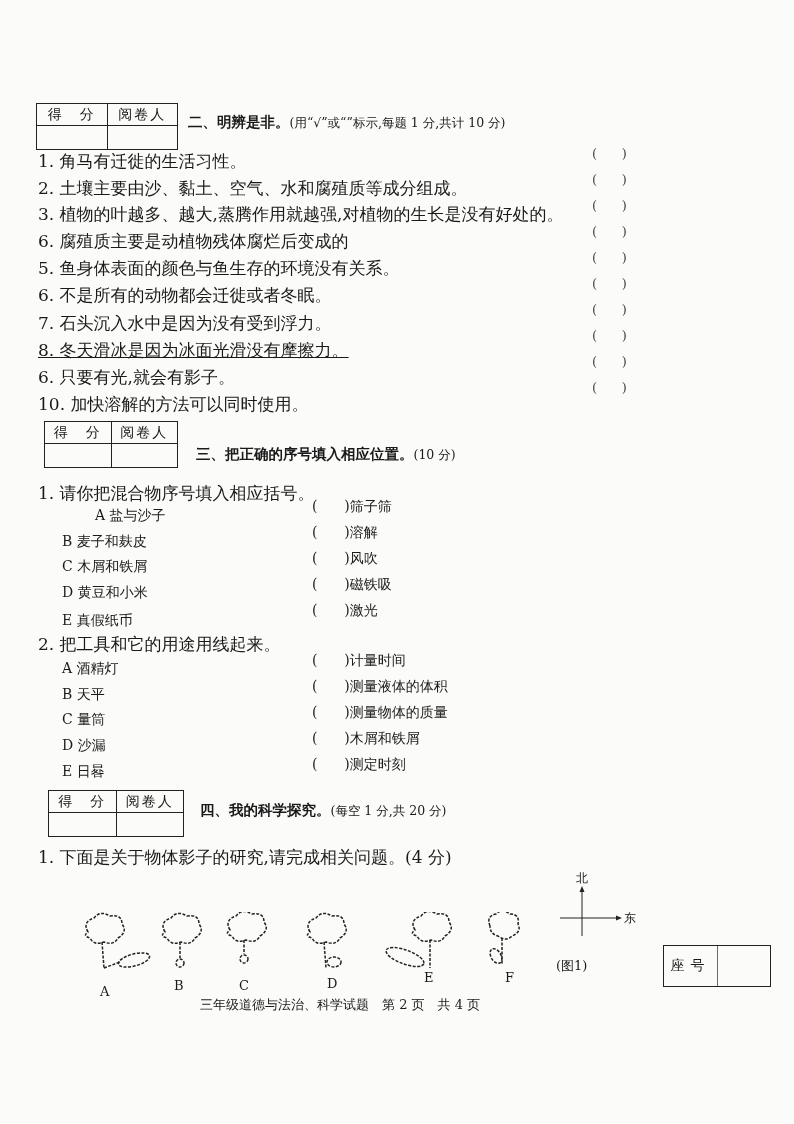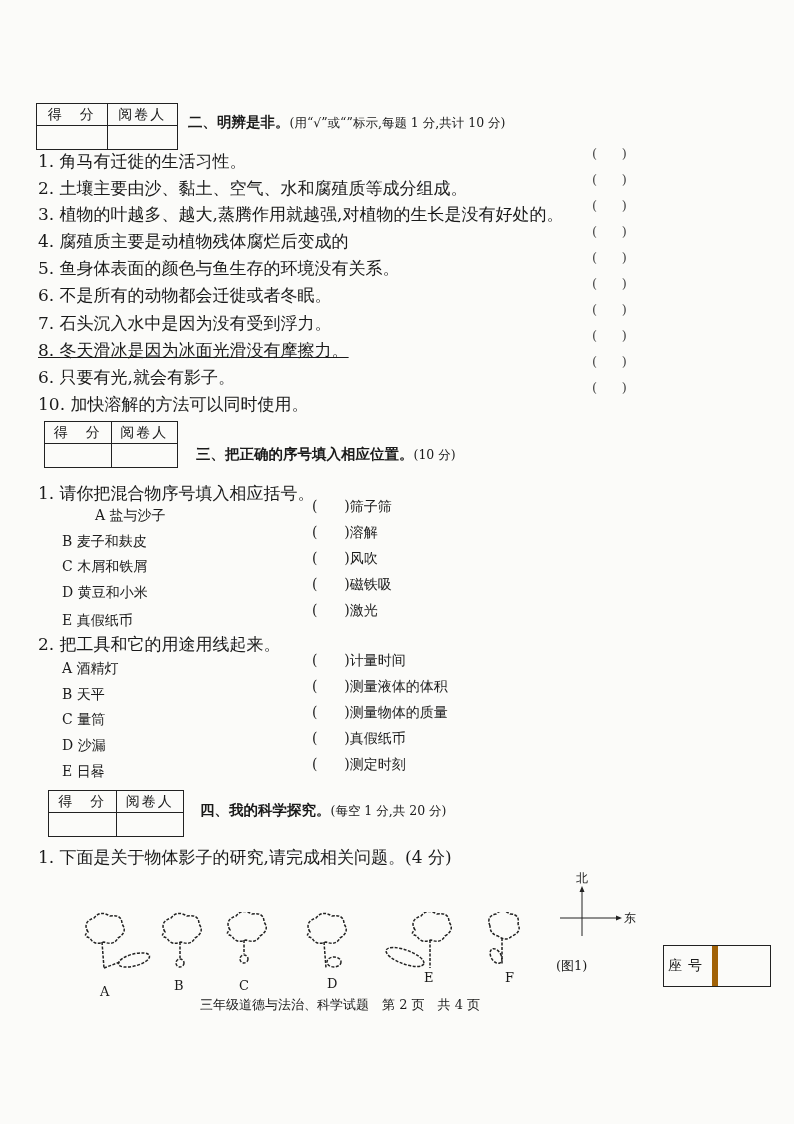--- a/index.html
+++ b/index.html
@@ -13,21 +13,21 @@
     .section-title .note { font-weight: normal; font-family: "DejaVu Serif", serif; font-size: 12.5px; }
     .q-line { position: absolute; left: 38px; font-size: 17px; white-space: nowrap; }
     .paren { position: absolute; font-size: 13px; color: #444; white-space: pre; }
     .opt { position: absolute; left: 62px; font-size: 14px; white-space: nowrap; }
     .match { position: absolute; left: 312px; font-size: 14px; white-space: pre; }
     .tree-fig { position: absolute; top: 912px; }
     .tree-label { position: absolute; font-size: 13px; }
     .compass { position: absolute; left: 556px; top: 872px; width: 90px; height: 80px; }
     .fig-caption { position: absolute; left: 556px; top: 957px; font-size: 13px; }
     .seat-box { position: absolute; left: 663px; top: 945px; width: 108px; height: 42px; border: 1.5px solid #222; display: flex; }
-    .seat-box .lbl { width: 54px; border-right: 6px solid #a16207; font-size: 14px; display: flex; align-items: center; justify-content: center; letter-spacing: 6px; }
+    .seat-box .lbl { width: 54px; border-right: 1px solid #a16207; font-size: 14px; display: flex; align-items: center; justify-content: center; letter-spacing: 6px; }
     .footer { position: absolute; left: 200px; top: 996px; font-size: 13px; white-space: pre; }
   </style>
 </head>
 <body>
 
 <table class="score-table" style="left:36px; top:103px; width:142px;">
   <tbody>
       <tr>
         <td>得　分</td>
         <td>阅卷人</td>
@@ -39,21 +39,21 @@
 </tbody>
   </table>
 <div class="section-title" style="left:188px; top:113px;">
   <span>二、明辨是非。</span><span class="note">(用“√”或“”标示,每题 1 分,共计 10 分)</span>
 </div>
 
 <div>
   <div class="q-line" style="top:150px;">1. 角马有迁徙的生活习性。</div>
   <div class="q-line" style="top:177px;">2. 土壤主要由沙、黏土、空气、水和腐殖质等成分组成。</div>
   <div class="q-line" style="top:203px;">3. 植物的叶越多、越大,蒸腾作用就越强,对植物的生长是没有好处的。</div>
-  <div class="q-line" style="top:230px;">4. 腐殖质主要是动植物残体腐烂后变成的</div>
+  <div class="q-line" style="top:230px;">6. 腐殖质主要是动植物残体腐烂后变成的</div>
   <div class="q-line" style="top:257px;">5. 鱼身体表面的颜色与鱼生存的环境没有关系。</div>
   <div class="q-line" style="top:284px;">6. 不是所有的动物都会迁徙或者冬眠。</div>
   <div class="q-line" style="top:312px;">7. 石头沉入水中是因为没有受到浮力。</div>
   <div class="q-line" style="top:339px;text-decoration:underline;">8. 冬天滑冰是因为冰面光滑没有摩擦力。</div>
   <div class="q-line" style="top:366px;">6. 只要有光,就会有影子。</div>
   <div class="q-line" style="top:393px;">10. 加快溶解的方法可以同时使用。</div>
 </div>
 
 <div>
   <div class="paren" style="left:592px; top:146px;">(      )</div>
@@ -98,21 +98,21 @@
 
 <div class="q-line" style="top:633px;">2. 把工具和它的用途用线起来。</div>
 <div class="opt" style="top:660px;">A 酒精灯</div>
 <div class="opt" style="top:686px;">B 天平</div>
 <div class="opt" style="top:711px;">C 量筒</div>
 <div class="opt" style="top:737px;">D 沙漏</div>
 <div class="opt" style="top:763px;">E 日晷</div>
 <div class="match" style="top:652px;">(      )计量时间</div>
 <div class="match" style="top:678px;">(      )测量液体的体积</div>
 <div class="match" style="top:704px;">(      )测量物体的质量</div>
-<div class="match" style="top:730px;">(      )真假纸币</div>
+<div class="match" style="top:730px;">(      )木屑和铁屑</div>
 <div class="match" style="top:756px;">(      )测定时刻</div>
 
 <table class="score-table" style="left:48px; top:790px; width:136px;">
   <tbody>
       <tr>
         <td>得　分</td>
         <td>阅卷人</td>
       </tr>
   <tr class="blank">
         <td></td>

